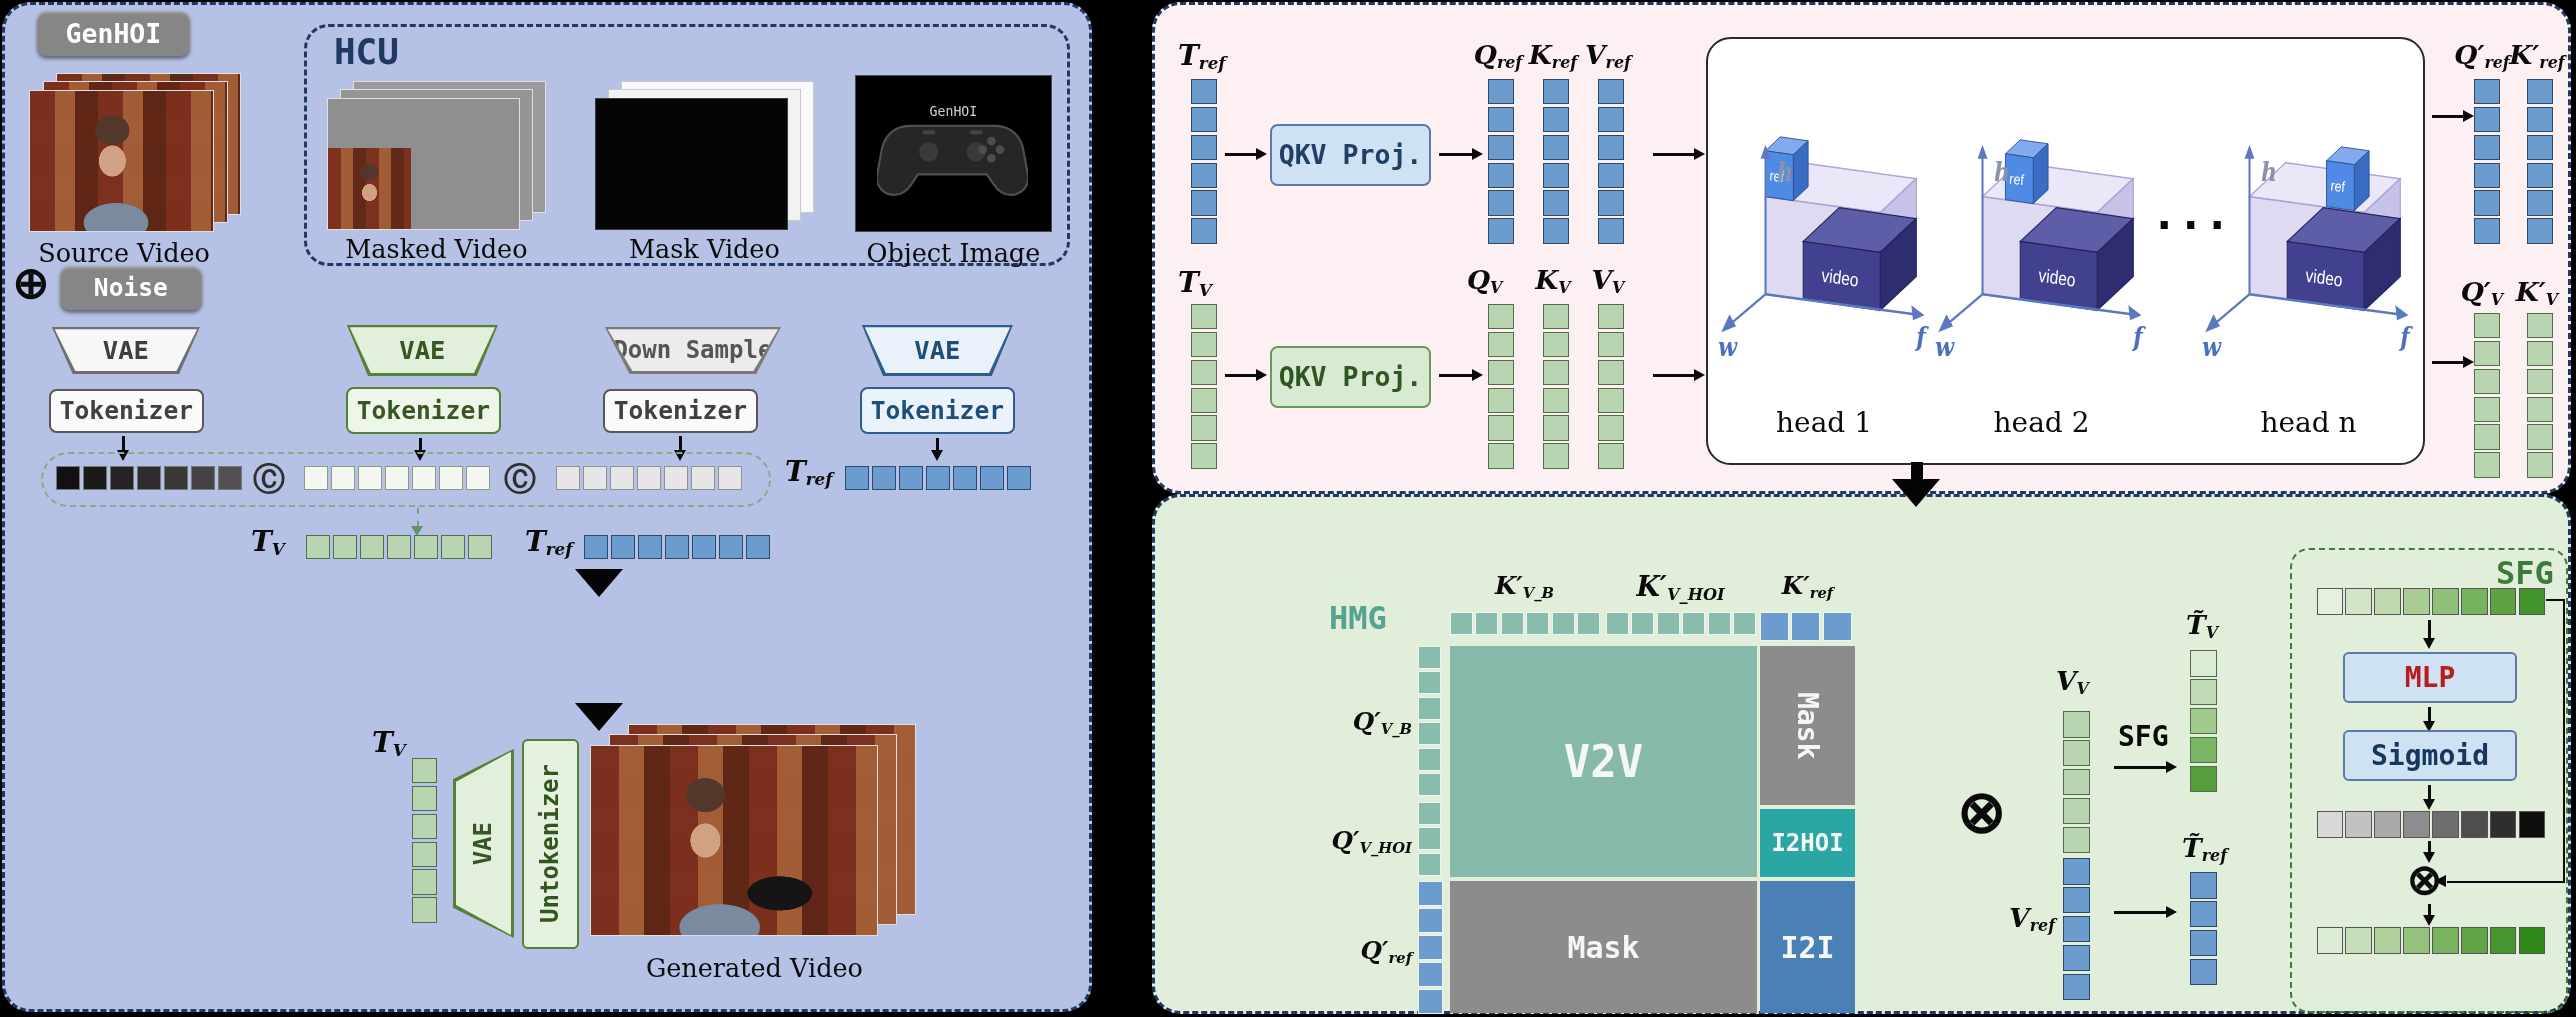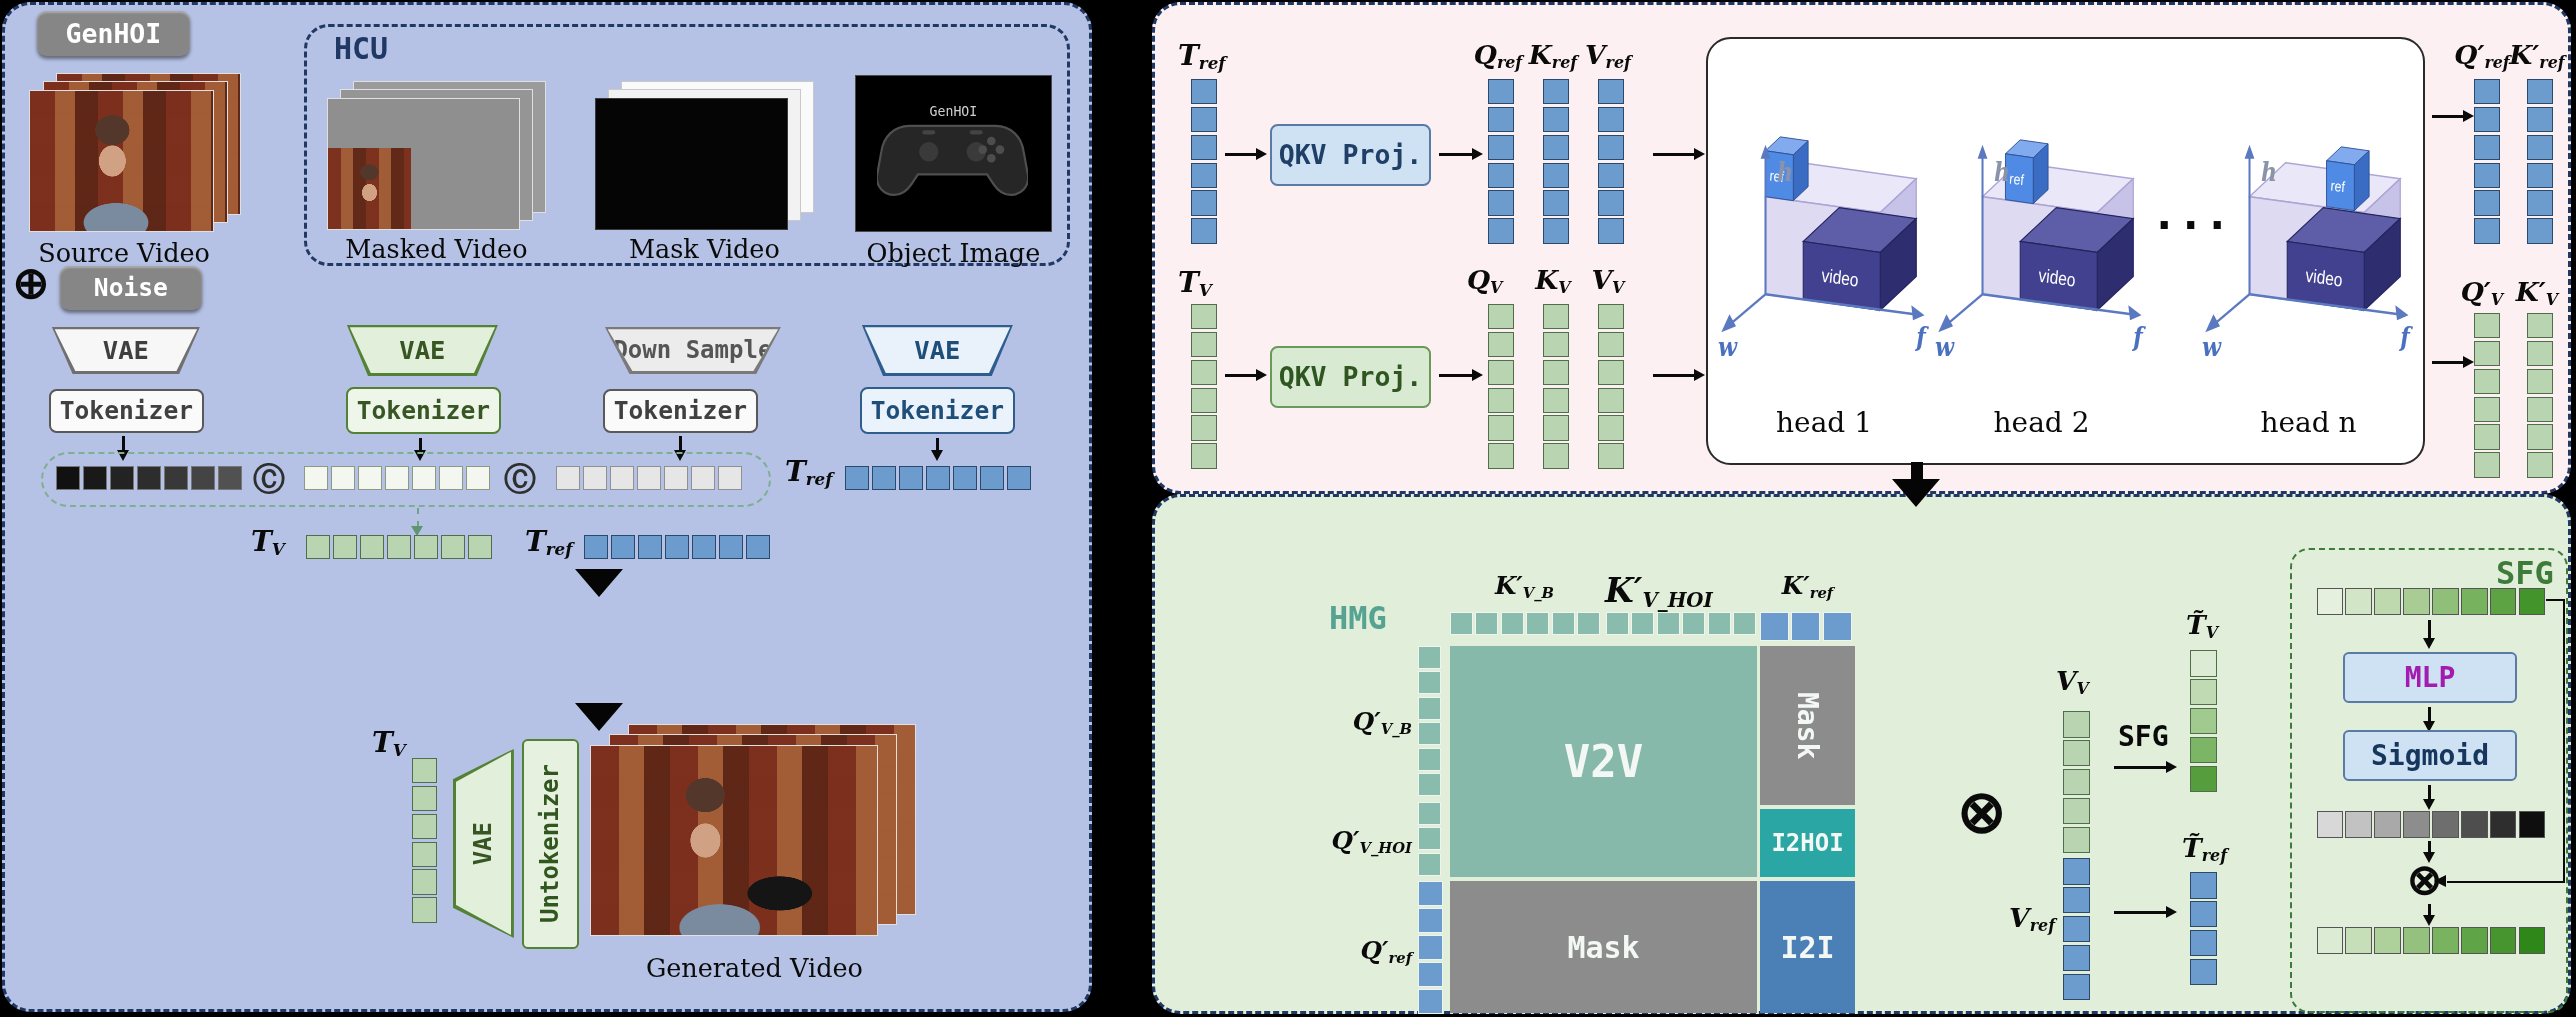--- a/index.html
+++ b/index.html
@@ -74,21 +74,21 @@
       <div class="layer photo-src" style="left:26.5px;top:0;width:185px;height:142px;"></div>
       <div class="layer photo-src" style="left:13.2px;top:8.5px;width:185px;height:142px;"></div>
       <div class="layer photo-src" style="left:0;top:17px;width:185px;height:142px;"></div>
     </div>
     <div class="abs caption" style="left:13.2px;top:233px;width:212px;">Source Video</div>
 
     <div class="abs" style="left:7.6px;top:252px;font-size:44px;font-weight:700;color:#0a0a0a;">⊕</div>
     <div class="abs badge" style="left:55px;top:261px;width:142px;height:44px;font-size:24.6px;">Noise</div>
 
     <div class="abs" style="left:299px;top:19px;width:766px;height:242px;border:3.3px dashed #1f3864;border-radius:24.6px;box-sizing:border-box;"></div>
-    <div class="abs mono" style="left:329px;top:26.5px;font-size:30px;font-weight:700;color:#1f3864;">HCU</div>
+    <div class="abs mono" style="left:329px;top:26.5px;font-size:36px;font-weight:700;color:#1f3864;">HCU</div>
 
     <div class="abs" style="left:322px;top:76px;width:219px;height:159px;">
       <div class="layer" style="left:26.5px;top:0;width:193px;height:132px;background:#9b9b9b;"></div>
       <div class="layer" style="left:13.2px;top:8.5px;width:193px;height:132px;background:#959595;"></div>
       <div class="layer masked-front" style="left:0;top:17px;width:193px;height:132px;">
         <div class="corner-photo"></div>
       </div>
     </div>
     <div class="abs caption" style="left:322px;top:229px;width:219px;">Masked Video</div>
 
@@ -453,21 +453,21 @@
   </section>
 
   <div class="abs" style="left:1911px;top:462px;width:12.3px;height:21px;background:#050505;z-index:6;"></div>
   <div class="abs tri-d" style="left:1892px;top:479px;z-index:6;"></div>
 
   <section class="panel panel-green">
 
     <div class="abs mono" style="left:174px;top:102px;font-size:32px;font-weight:700;color:#56a392;">HMG</div>
 
     <div class="abs math" style="left:295px;top:74px;width:149px;text-align:center;font-size:24.6px;"><span>K′</span><sub>V_B</sub></div>
-    <div class="abs math" style="left:450px;top:74px;width:151px;text-align:left;font-size:33px;"><span>K′</span><sub>V_HOI</sub></div>
+    <div class="abs math" style="left:450px;top:74px;width:151px;text-align:center;font-size:27px;"><span>K′</span><sub>V_HOI</sub></div>
     <div class="abs math" style="left:605px;top:74px;width:95px;text-align:center;font-size:24.6px;"><span>K′</span><sub>ref</sub></div>
     <div class="abs tokrow" style="left:295px;top:115px;">
         <span class="tok" style="background: rgb(138, 188, 174); border-color: rgb(238, 244, 239); width: 23px; height: 23px;"></span>
         <span class="tok" style="background: rgb(138, 188, 174); border-color: rgb(238, 244, 239); width: 23px; height: 23px;"></span>
         <span class="tok" style="background: rgb(138, 188, 174); border-color: rgb(238, 244, 239); width: 23px; height: 23px;"></span>
         <span class="tok" style="background: rgb(138, 188, 174); border-color: rgb(238, 244, 239); width: 23px; height: 23px;"></span>
         <span class="tok" style="background: rgb(138, 188, 174); border-color: rgb(238, 244, 239); width: 23px; height: 23px;"></span>
         <span class="tok" style="background: rgb(138, 188, 174); border-color: rgb(238, 244, 239); width: 23px; height: 23px;"></span>
       </div>
     <div class="abs tokrow" style="left:451px;top:115px;">
@@ -561,21 +561,21 @@
           <span class="tok" style="background: rgb(230, 240, 223); border-color: rgb(85, 85, 85); width: 26.5px; height: 26.5px;"></span>
           <span class="tok" style="background: rgb(210, 229, 198); border-color: rgb(85, 85, 85); width: 26.5px; height: 26.5px;"></span>
           <span class="tok" style="background: rgb(190, 217, 173); border-color: rgb(85, 85, 85); width: 26.5px; height: 26.5px;"></span>
           <span class="tok" style="background: rgb(168, 204, 147); border-color: rgb(85, 85, 85); width: 26.5px; height: 26.5px;"></span>
           <span class="tok" style="background: rgb(144, 191, 121); border-color: rgb(85, 85, 85); width: 26.5px; height: 26.5px;"></span>
           <span class="tok" style="background: rgb(119, 178, 94); border-color: rgb(85, 85, 85); width: 26.5px; height: 26.5px;"></span>
           <span class="tok" style="background: rgb(93, 163, 68); border-color: rgb(85, 85, 85); width: 26.5px; height: 26.5px;"></span>
           <span class="tok" style="background: rgb(66, 148, 43); border-color: rgb(85, 85, 85); width: 26.5px; height: 26.5px;"></span>
         </div>
       <div class="abs ar-d" style="left:136px;top:70px;height:19px;"></div>
-      <div class="abs boxc mono" style="left:51px;top:102px;width:174px;height:51px;background:#cfe2f3;border:2.4px solid #5a7ba6;border-radius:5.7px;font-size:28px;font-weight:700;color:#a21caf;">MLP</div>
+      <div class="abs boxc mono" style="left:51px;top:102px;width:174px;height:51px;background:#cfe2f3;border:2.4px solid #5a7ba6;border-radius:5.7px;font-size:28px;font-weight:700;color:#b91c1c;">MLP</div>
       <div class="abs ar-d" style="left:136px;top:157px;height:15px;"></div>
       <div class="abs boxc mono" style="left:51px;top:180px;width:174px;height:51px;background:#cfe2f3;border:2.4px solid #5a7ba6;border-radius:5.7px;font-size:28px;font-weight:700;color:#17365d;">Sigmoid</div>
       <div class="abs ar-d" style="left:136px;top:235px;height:15px;"></div>
       <div class="abs tokrow" style="left:24.6px;top:261px;">
           <span class="tok" style="background: rgb(216, 216, 216); border-color: rgb(85, 85, 85); width: 26.5px; height: 26.5px;"></span>
           <span class="tok" style="background: rgb(194, 194, 194); border-color: rgb(85, 85, 85); width: 26.5px; height: 26.5px;"></span>
           <span class="tok" style="background: rgb(169, 169, 169); border-color: rgb(85, 85, 85); width: 26.5px; height: 26.5px;"></span>
           <span class="tok" style="background: rgb(141, 141, 141); border-color: rgb(85, 85, 85); width: 26.5px; height: 26.5px;"></span>
           <span class="tok" style="background: rgb(110, 110, 110); border-color: rgb(85, 85, 85); width: 26.5px; height: 26.5px;"></span>
           <span class="tok" style="background: rgb(78, 78, 78); border-color: rgb(85, 85, 85); width: 26.5px; height: 26.5px;"></span>

